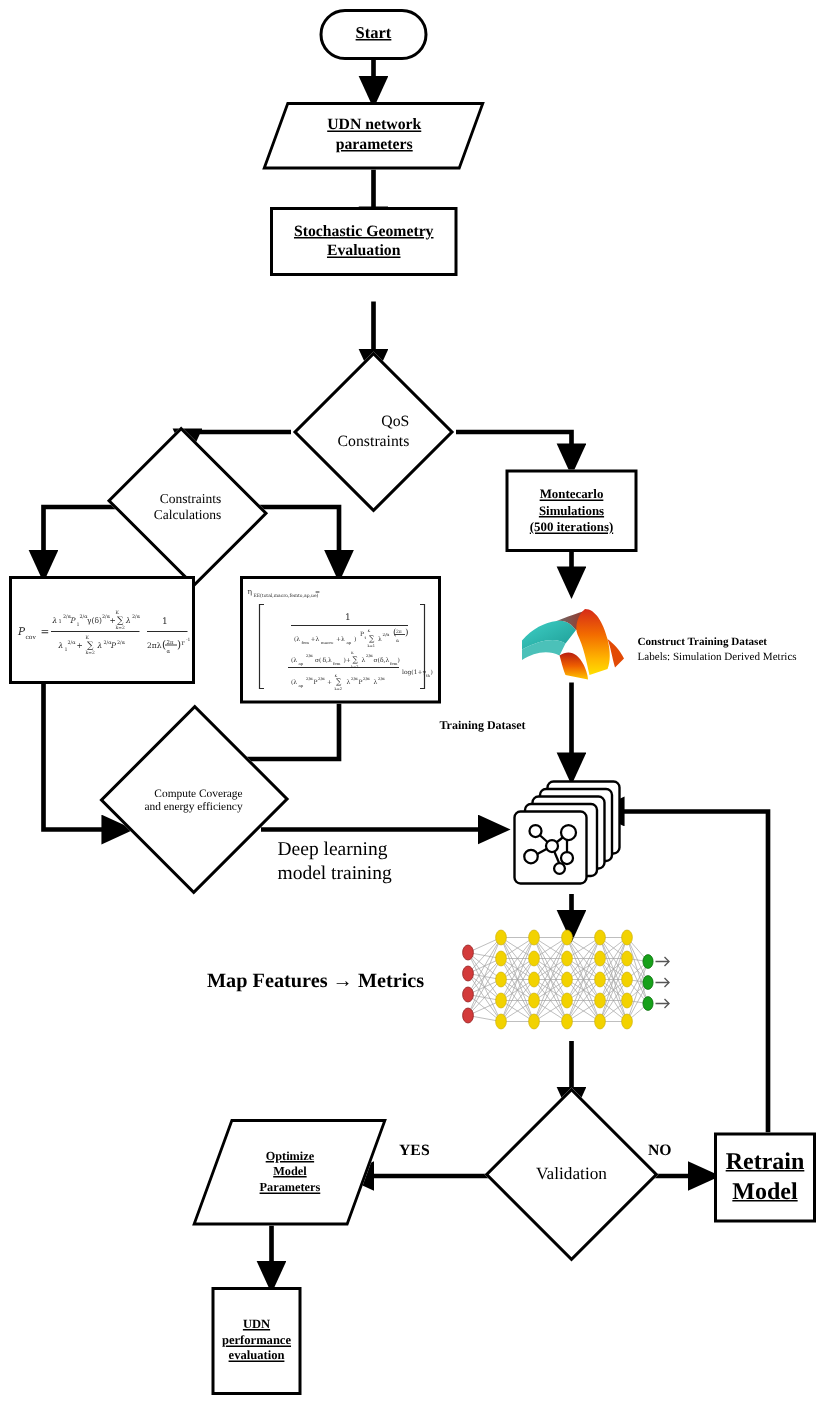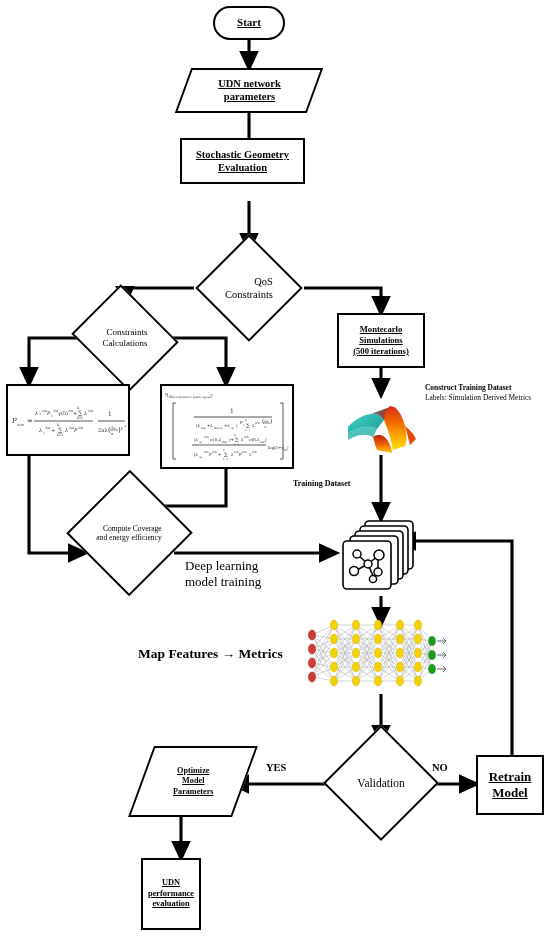--- a/index.html
+++ b/index.html
@@ -265,21 +265,21 @@
     <path d="M24,21 C31,18 38,16 43,14 L45,24 L37,27 C34,23 30,20 24,21 Z" fill="url(#gDark)"></path>
 
     <path d="M43,13 C50,13 55,22 58,33 C60,41 60,48 58,53 L46,57 C44,48 42,38 38,30
              C36,25 38,17 43,13 Z" fill="url(#gHot)"></path>
 
     <path d="M26,44 C32,40 38,42 42,50 C44,54 45,58 45,60 L30,57 C28,52 27,47 26,44 Z" fill="url(#gHot2)"></path>
     <path d="M58,33 C62,36 66,40 69,46 L63,52 C61,45 60,38 58,33 Z" fill="#e24a05"></path>
   </svg>
 </div>
 
-<div class="plain-text" style="left:425px;top:383px;width:124px;font-size:7.4px;">
+<div class="plain-text" style="left:425px;top:423px;width:124px;font-size:7.4px;">
   <div class="heading">Construct Training Dataset</div>
   <div>Labels: Simulation Derived Metrics</div>
 </div>
 
 <div class="plain-text" style="left:293px;top:479px;font-size:8px;font-weight:700;">Training Dataset</div>
 
 <div class="diamond" style="left:85px;top:488px;width:89px;height:90px;">
   <div class="dshape"></div>
   <div class="dtext" style="font-size:7.6px;white-space:pre-line;width:104px;left:-8px;">Compute Coverage
 and energy efficiency</div>
@@ -414,20 +414,20 @@
 
 <div class="edge-label" style="left:432px;top:762px;font-size:10.5px;">NO</div>
 
 <div class="node parallelo" style="left:141px;top:746px;width:104px;height:71px;">
   <div class="lbl" style="font-size:8.2px;white-space:pre-line;">Optimize
 Model
 Parameters</div>
 </div>
 
 <div class="node process" style="left:476px;top:755px;width:68px;height:60px;">
-  <div class="lbl" style="font-size:13px;white-space:pre-line;">Retrain
+  <div class="lbl" style="font-size:16px;white-space:pre-line;">Retrain
 Model</div>
 </div>
 
 <div class="node process" style="left:141px;top:858px;width:60px;height:72px;">
   <div class="lbl" style="font-size:8.4px;white-space:pre-line;">UDN performance
 evaluation</div>
 </div>
 
 </body></html>

